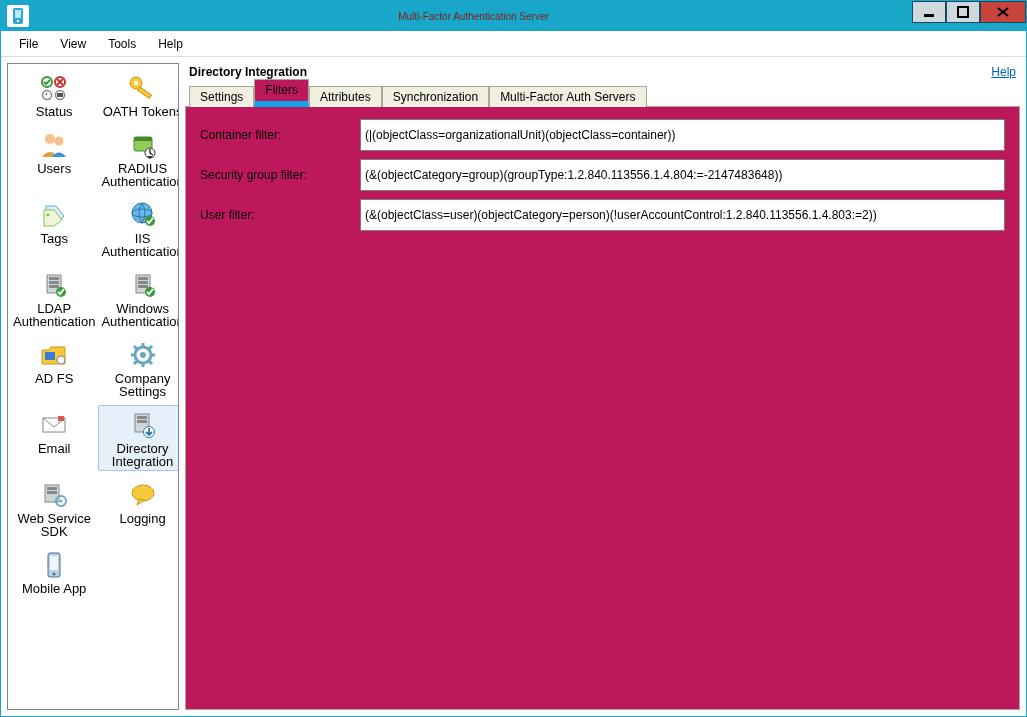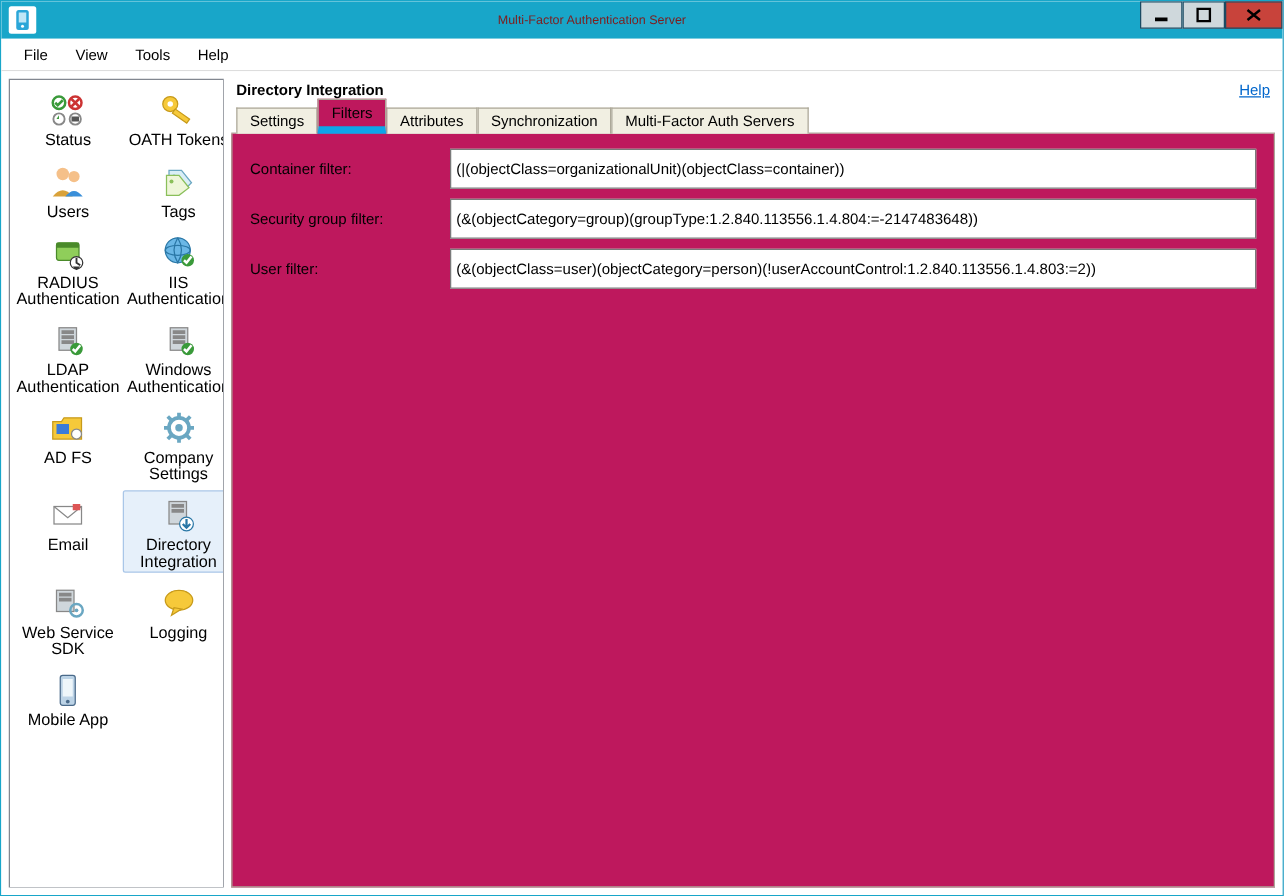--- a/index.html
+++ b/index.html
@@ -248,41 +248,41 @@
             <path d="M3 26 Q11 16 19 26 Z" fill="#d9a23a"></path>
             <circle cx="20" cy="10" r="4.5" fill="#f5c089"></circle>
             <path d="M13 26 Q20 17 27 26 Z" fill="#3a8fd9"></path>
           </svg>
         </div>
         <div class="lbl">Users</div>
       </div>
 
       <div class="sb-item">
         <div class="icon-slot">
-          <svg width="28" height="26" viewBox="0 0 28 26">
-            <path d="M6 4 L16 4 L24 14 L16 22 L6 22 Z" fill="#d9eef6" stroke="#6aa7c2"></path>
-            <circle cx="10" cy="9" r="1.6" fill="#6aa7c2"></circle>
-            <path d="M4 8 L14 8 L22 18 L14 24 L4 24 Z" fill="#eef6d9" stroke="#8abf5a"></path>
-            <circle cx="8" cy="13" r="1.6" fill="#8abf5a"></circle>
-          </svg>
-        </div>
-        <div class="lbl">Tags</div>
-      </div>
-
-      <div class="sb-item">
-        <div class="icon-slot">
           <svg width="30" height="28" viewBox="0 0 30 28">
             <rect x="6" y="6" width="18" height="14" rx="2" fill="#8fce5a" stroke="#4a8a2a"></rect>
             <rect x="6" y="6" width="18" height="4" fill="#4a8a2a"></rect>
             <circle cx="22" cy="22" r="5" fill="#fff" stroke="#333"></circle>
             <path d="M22 18 L22 22 L25 24" stroke="#333" stroke-width="1.5" fill="none"></path>
             <path d="M19 25 L22 28 L25 25" fill="#333"></path>
           </svg>
         </div>
         <div class="lbl">RADIUS Authentication</div>
+      </div>
+
+      <div class="sb-item">
+        <div class="icon-slot">
+          <svg width="28" height="26" viewBox="0 0 28 26">
+            <path d="M6 4 L16 4 L24 14 L16 22 L6 22 Z" fill="#d9eef6" stroke="#6aa7c2"></path>
+            <circle cx="10" cy="9" r="1.6" fill="#6aa7c2"></circle>
+            <path d="M4 8 L14 8 L22 18 L14 24 L4 24 Z" fill="#eef6d9" stroke="#8abf5a"></path>
+            <circle cx="8" cy="13" r="1.6" fill="#8abf5a"></circle>
+          </svg>
+        </div>
+        <div class="lbl">Tags</div>
       </div>
 
       <div class="sb-item">
         <div class="icon-slot">
           <svg width="30" height="28" viewBox="0 0 30 28">
             <circle cx="14" cy="12" r="10" fill="#6ab7e6" stroke="#2a77a6"></circle>
             <ellipse cx="14" cy="12" rx="10" ry="4" fill="none" stroke="#2a77a6"></ellipse>
             <path d="M14 2 Q8 12 14 22 Q20 12 14 2" fill="none" stroke="#2a77a6"></path>
             <circle cx="22" cy="20" r="5" fill="#3a9a3a"></circle>
             <path d="M19 20 L21 22 L25 17" stroke="#fff" stroke-width="2" fill="none"></path>

